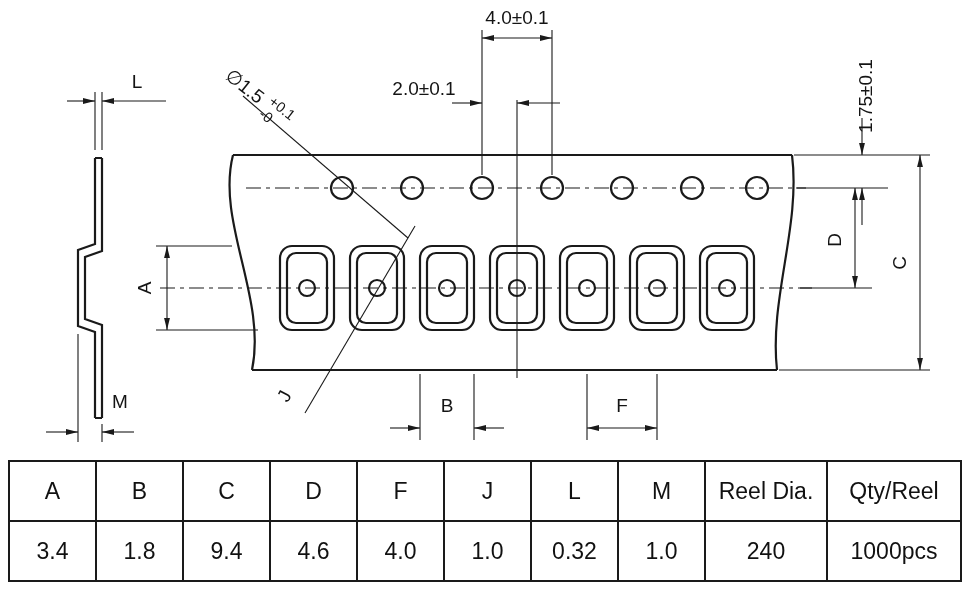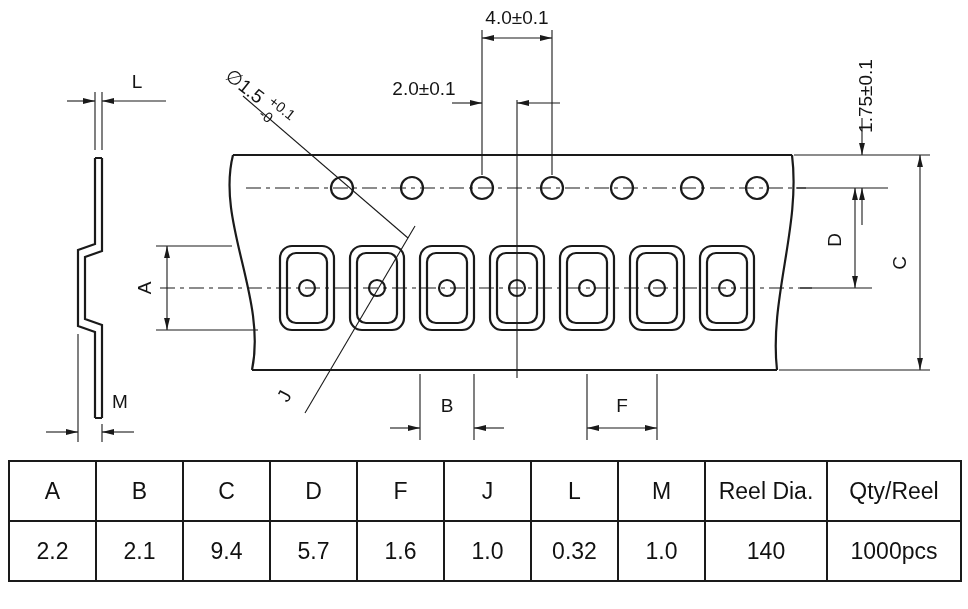--- a/index.html
+++ b/index.html
@@ -204,27 +204,27 @@
         <th>F</th>
         <th>J</th>
         <th>L</th>
         <th>M</th>
         <th>Reel Dia.</th>
         <th>Qty/Reel</th>
       </tr>
     </thead>
     <tbody>
       <tr>
-        <td>2.2</td>
-        <td>2.1</td>
+        <td>3.4</td>
+        <td>1.8</td>
         <td>9.4</td>
-        <td>5.7</td>
-        <td>1.6</td>
+        <td>4.6</td>
+        <td>4.0</td>
         <td>1.0</td>
         <td>0.32</td>
         <td>1.0</td>
-        <td>140</td>
+        <td>240</td>
         <td>1000pcs</td>
       </tr>
     </tbody>
   </table>
 
 </div>
 
 </body></html>

